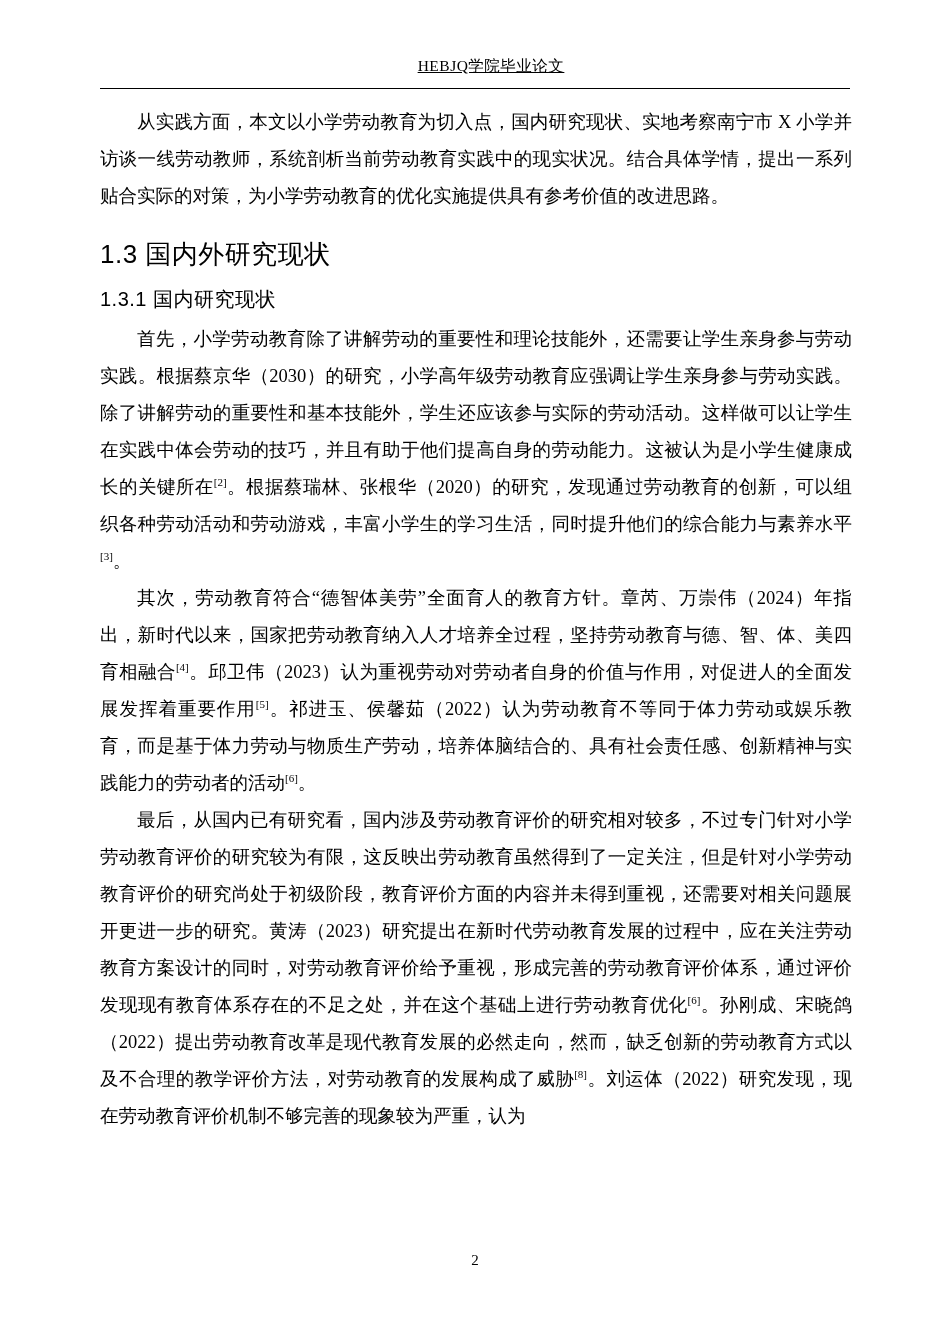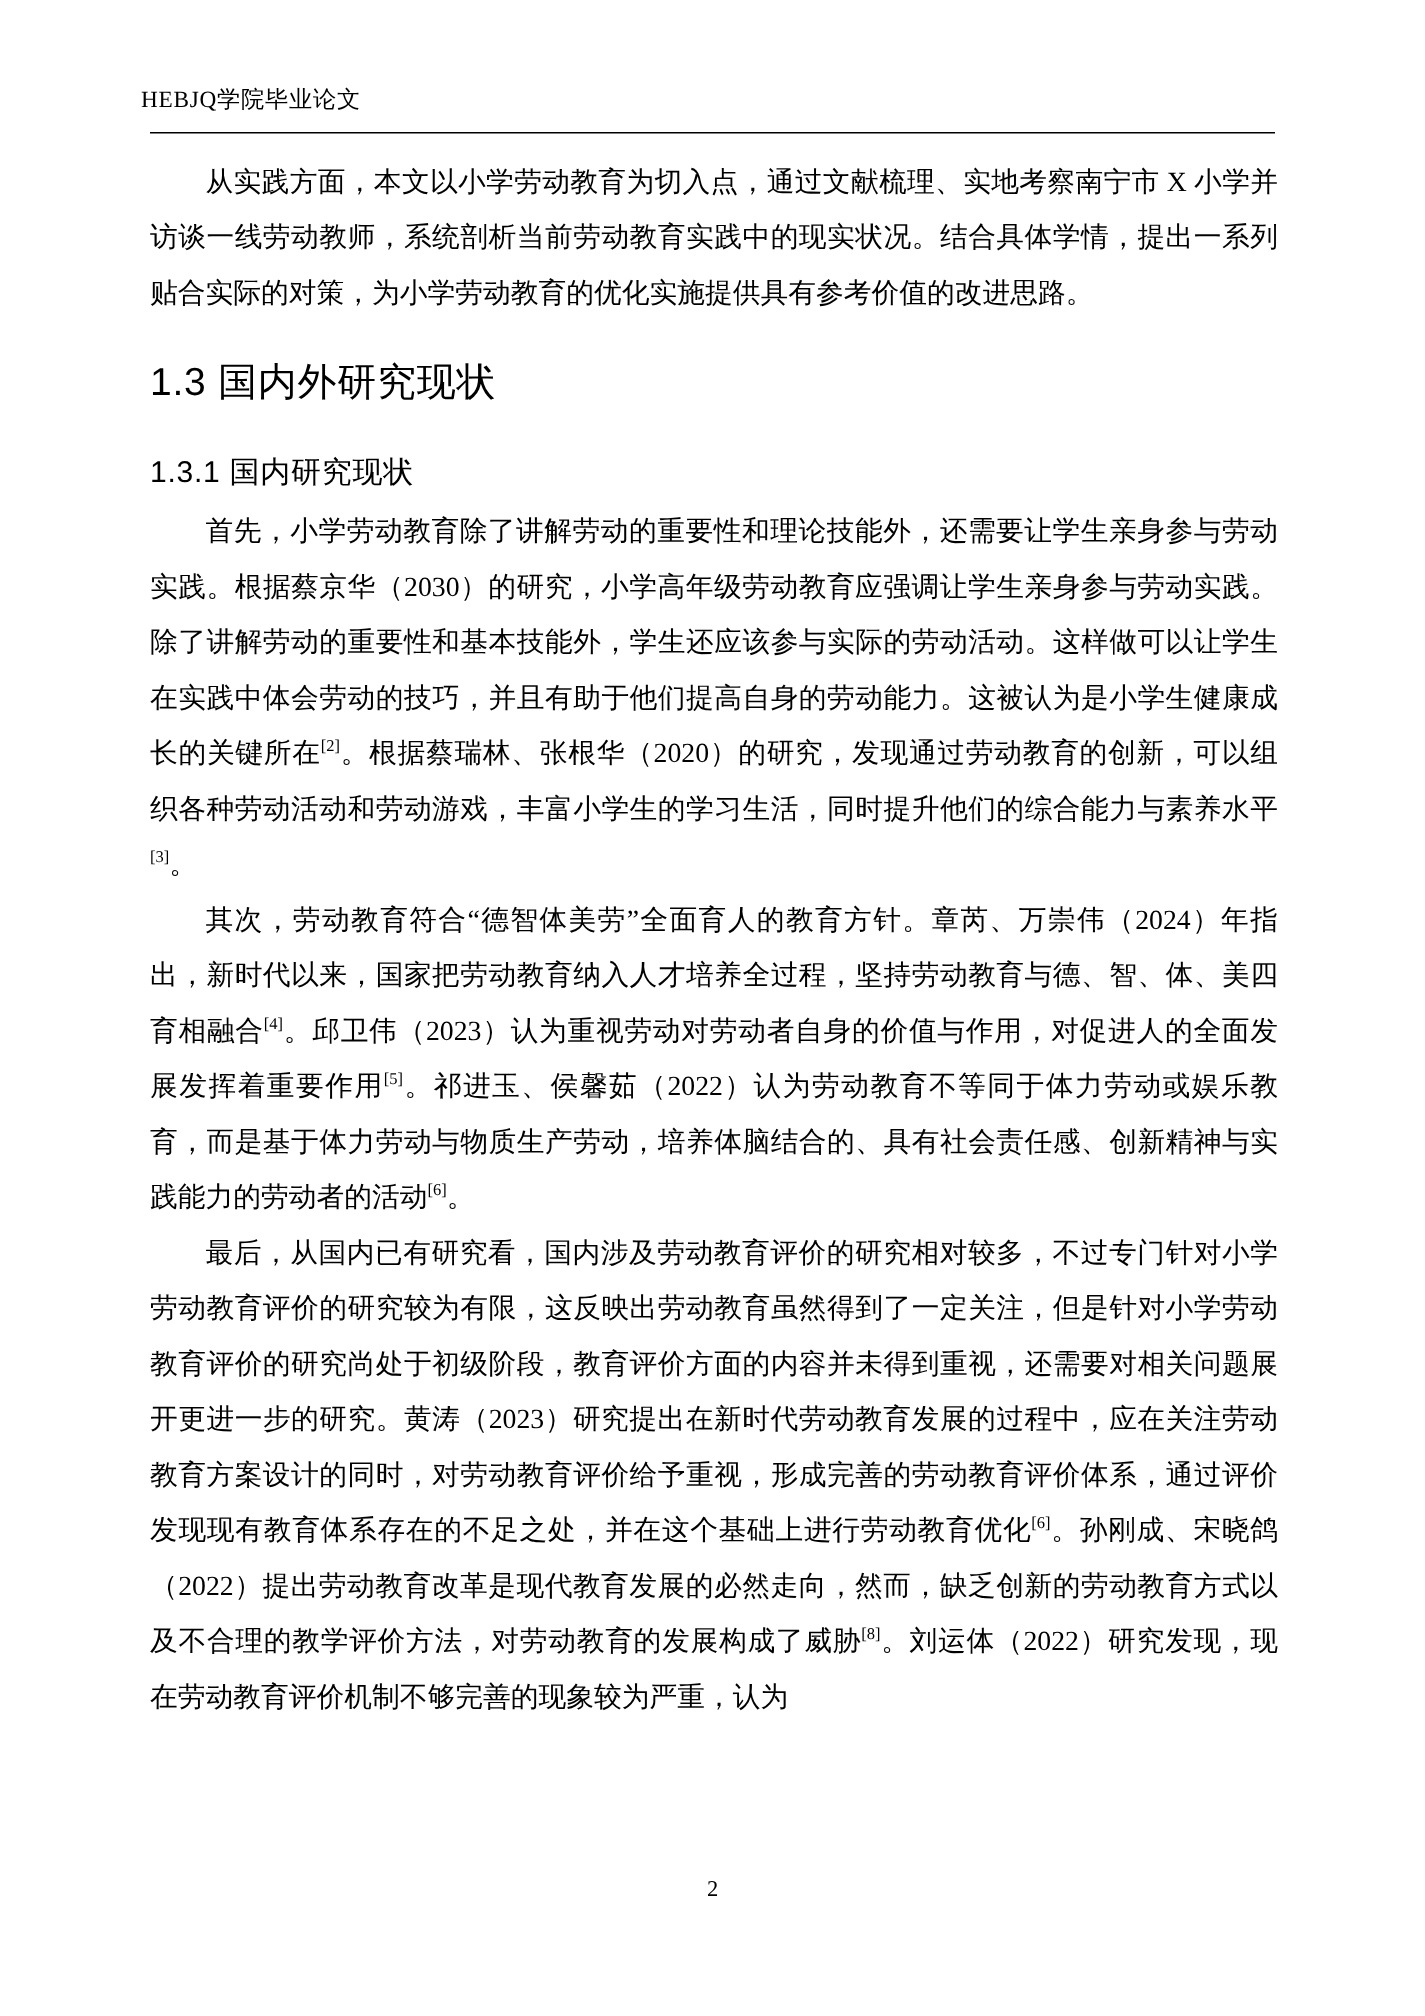--- a/index.html
+++ b/index.html
@@ -17,24 +17,26 @@
     position: relative;
     width: 950px;
     height: 1344px;
     box-sizing: border-box;
     padding: 0;
     background: #ffffff;
   }
   .header {
     position: absolute;
     top: 56px;
-    left: 94px;
+    left: 116px;
     width: 750px;
+    text-align: center;
     font-size: 15.5px;
     letter-spacing: 0.5px;
+    text-decoration: underline;
   }
   .header-rule {
     position: absolute;
     top: 88px;
     left: 100px;
     width: 750px;
     height: 1px;
     background: #000000;
   }
   .content {
@@ -54,21 +56,21 @@
   }
   h2.h-sec {
     margin: 20px 0 6px 0;
     font-size: 26px;
     font-weight: normal;
     font-family: "Liberation Sans", sans-serif;
     line-height: 38px;
     letter-spacing: 0.5px;
   }
   h3.h-sub {
-    margin: 24px 0 4px 0;
+    margin: 8px 0 4px 0;
     font-size: 20px;
     font-weight: normal;
     font-family: "Liberation Sans", sans-serif;
     line-height: 36px;
     letter-spacing: 0.5px;
   }
   sup {
     font-size: 11px;
     vertical-align: super;
     line-height: 0;
@@ -86,21 +88,21 @@
 </head>
 <body>
 
 <div class="page">
 
   <div class="header">HEBJQ学院毕业论文</div>
   <div class="header-rule"></div>
 
   <div class="content">
 
-    <p class="body-par">从实践方面，本文以小学劳动教育为切入点，通过文献梳理、实地考察南宁市 X 小学并访谈一线劳动教师，系统剖析当前劳动教育实践中的现实状况。结合具体学情，提出一系列贴合实际的对策，为小学劳动教育的优化实施提供具有参考价值的改进思路。</p>
+    <p class="body-par">从实践方面，本文以小学劳动教育为切入点，国内研究现状、实地考察南宁市 X 小学并访谈一线劳动教师，系统剖析当前劳动教育实践中的现实状况。结合具体学情，提出一系列贴合实际的对策，为小学劳动教育的优化实施提供具有参考价值的改进思路。</p>
 
     <h2 class="h-sec">1.3  国内外研究现状</h2>
 
     <h3 class="h-sub">1.3.1  国内研究现状</h3>
 
 
     <p class="body-par">
       <span>首先，小学劳动教育除了讲解劳动的重要性和理论技能外，还需要让学生亲身参与劳动实践。根据蔡京华（2030）的研究，小学高年级劳动教育应强调让学生亲身参与劳动实践。除了讲解劳动的重要性和基本技能外，学生还应该参与实际的劳动活动。这样做可以让学生在实践中体会劳动的技巧，并且有助于他们提高自身的劳动能力。这被认为是小学生健康成长的关键所在</span><sup>[2]</sup><span>。根据蔡瑞林、张根华（2020）的研究，发现通过劳动教育的创新，可以组织各种劳动活动和劳动游戏，丰富小学生的学习生活，同时提升他们的综合能力与素养水平</span><sup>[3]</sup><span>。</span>
     </p>
 

